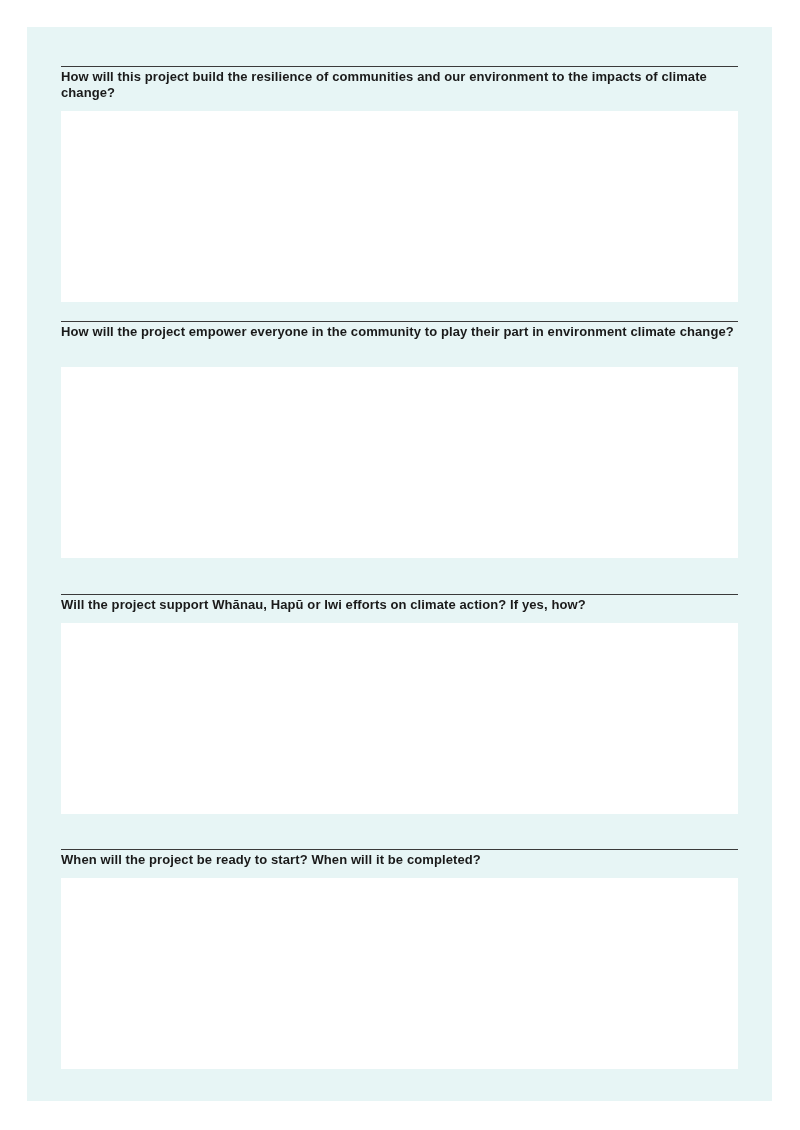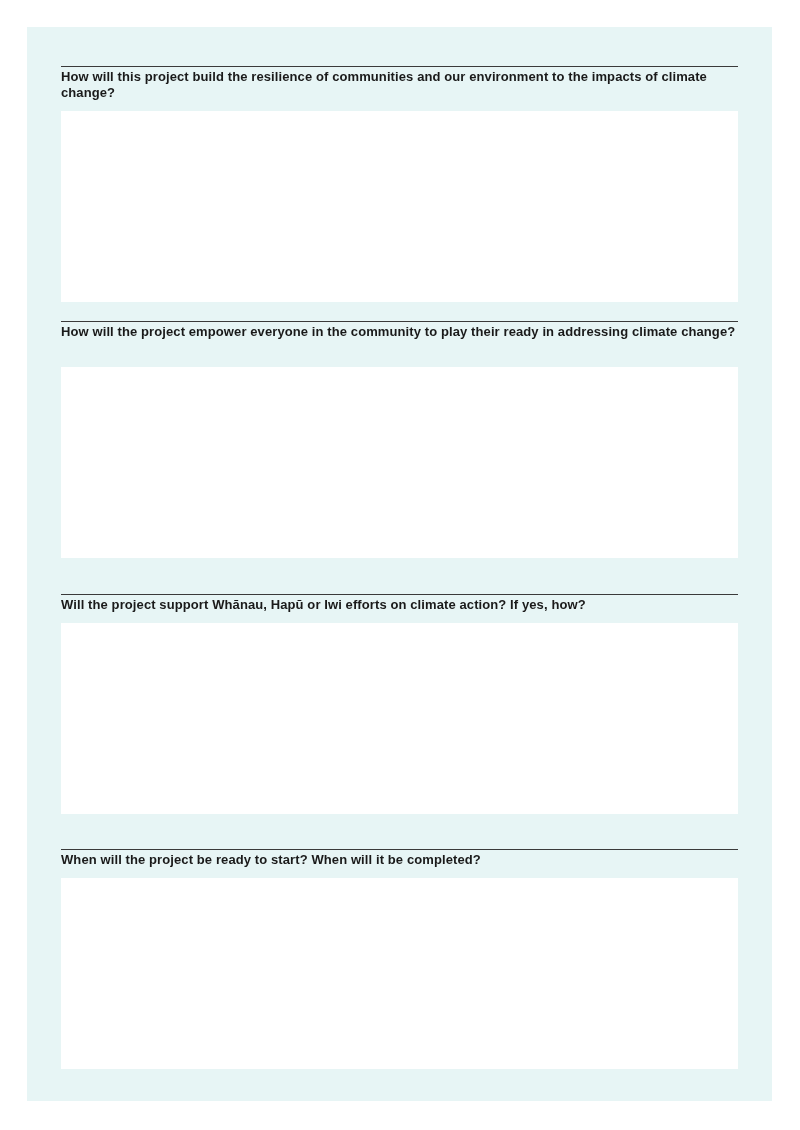--- a/index.html
+++ b/index.html
@@ -20,21 +20,21 @@
 <div class="panel"></div>
 
 <div class="q" style="top:66px;">
   <div class="rule"></div>
   <div class="label">How will this project build the resilience of communities and our environment to the impacts of climate change?</div>
   <textarea class="box" style="top: 45px;"></textarea>
 </div>
 
 <div class="q" style="top:321px;">
   <div class="rule"></div>
-  <div class="label">How will the project empower everyone in the community to play their ready in addressing climate change?</div>
+  <div class="label">How will the project empower everyone in the community to play their part in environment climate change?</div>
   <textarea class="box" style="top: 46px;"></textarea>
 </div>
 
 <div class="q" style="top:594px;">
   <div class="rule"></div>
   <div class="label">Will the project support Whānau, Hapū or Iwi efforts on climate action? If yes, how?</div>
   <textarea class="box" style="top: 29px;"></textarea>
 </div>
 
 <div class="q" style="top:849px;">

